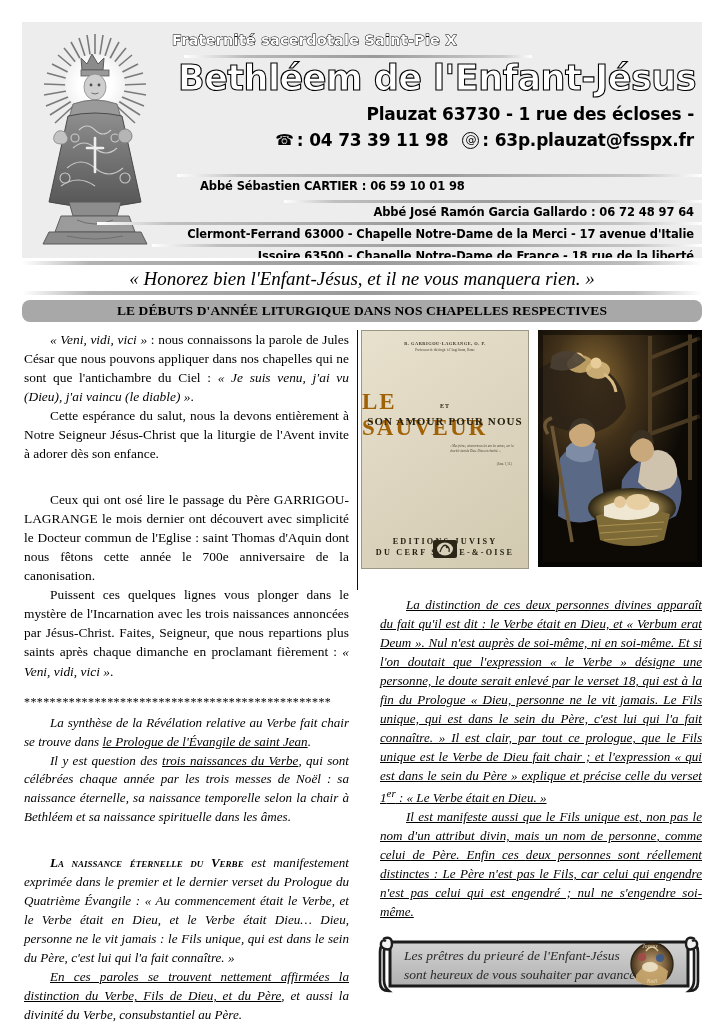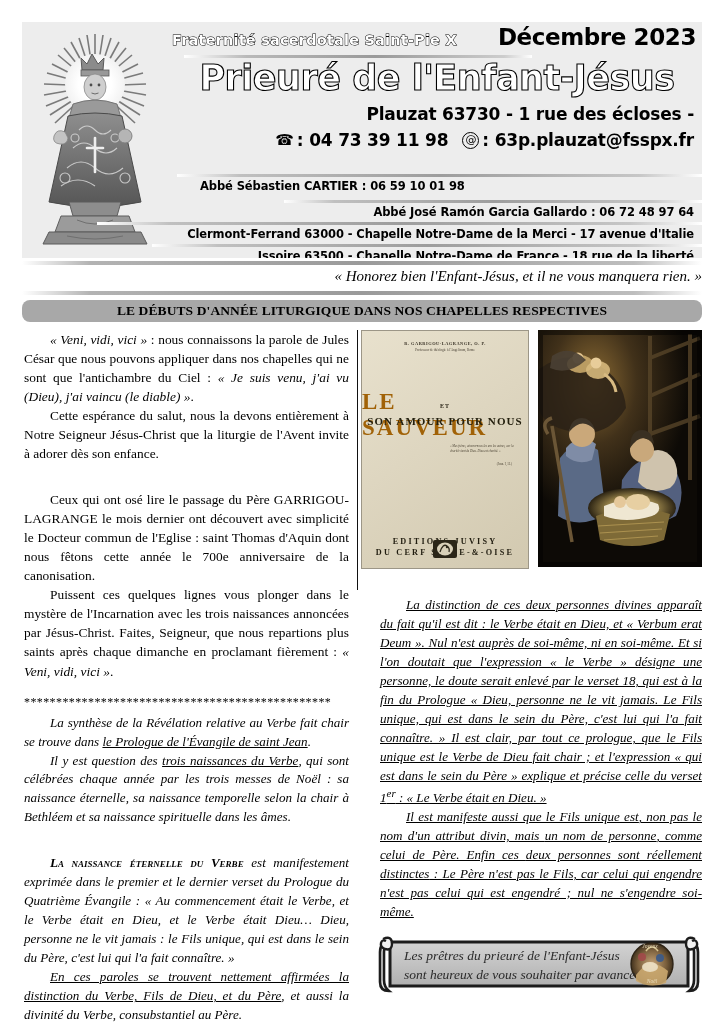--- a/index.html
+++ b/index.html
@@ -42,22 +42,22 @@
 
   .hr-g{position:absolute;height:3px;
         background:linear-gradient(to right,#ffffff 0%,#c0c0c0 12%,#9d9d9d 50%,#c6c6c6 88%,#ffffff 100%);}
 
   .prow{position:absolute;font-family:"DejaVu Sans", sans-serif;font-weight:bold;
         font-size:11.5px;white-space:nowrap;letter-spacing:-.1px;}
 
   
   .motto-rule-top{position:absolute;left:22px;top:261px;width:680px;height:4px;
         background:linear-gradient(to right,#ffffff 0%,#b3b3b3 10%,#9a9a9a 50%,#bdbdbd 90%,#ffffff 100%);}
-  .motto{position:absolute;left:22px;top:268px;width:680px;text-align:right;
-         font-family:"Liberation Serif", serif;font-style:italic;font-size:15px;}
+  .motto{position:absolute;left:22px;top:268px;width:680px;text-align:center;
+         font-family:"Liberation Serif", serif;font-style:italic;font-size:19px;}
   .motto-rule-bot{position:absolute;left:22px;top:291px;width:680px;height:4px;
         background:linear-gradient(to right,#ffffff 0%,#b3b3b3 10%,#9a9a9a 50%,#bdbdbd 90%,#ffffff 100%);}
 
   
   .sect{position:absolute;left:22px;top:300px;width:680px;height:22px;
         background:#a8a8a8;display:flex;align-items:center;justify-content:center;border-radius:8px;}
   .sect span{font-family:"Liberation Serif", serif;font-weight:bold;font-size:13.5px;
              letter-spacing:.1px;}
 
   
@@ -206,23 +206,22 @@
             <path d="M-28,210 q28,6 56,0"></path>
           </g>
         </g>
       </svg>
     </div>
 
     <div class="hdr-right">
       <div class="fssp-line">
         <span class="fssp">Fraternité sacerdotale Saint-Pie X</span>
       </div>
-      <div class="dec">Décembre 2023</div>
       <div class="grad-rule"></div>
-      <div class="prieure">Prieuré de l'Enfant-Jésus</div>
+      <div class="prieure">Bethléem de l'Enfant-Jésus</div>
       <div class="addr">Plauzat 63730 -  1 rue des écloses -</div>
       <div class="contact">
         <span class="tel-ico">☎</span>
         <span>: 04 73 39 11 98</span>
         <span style="display:inline-block;width:8px"></span>
         <span class="at-ico">@</span>
         <span>: 63p.plauzat@fsspx.fr</span>
       </div>
     </div>
 

